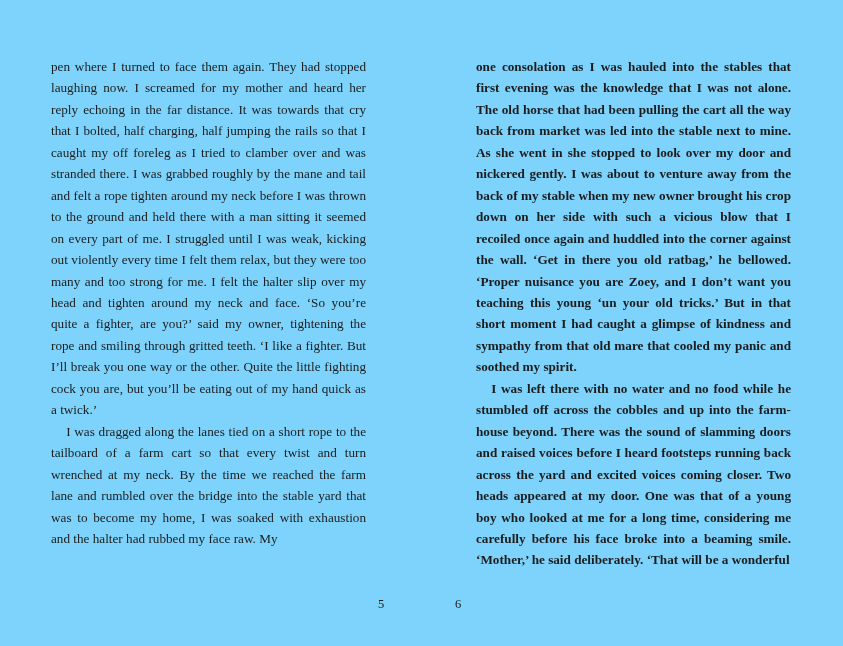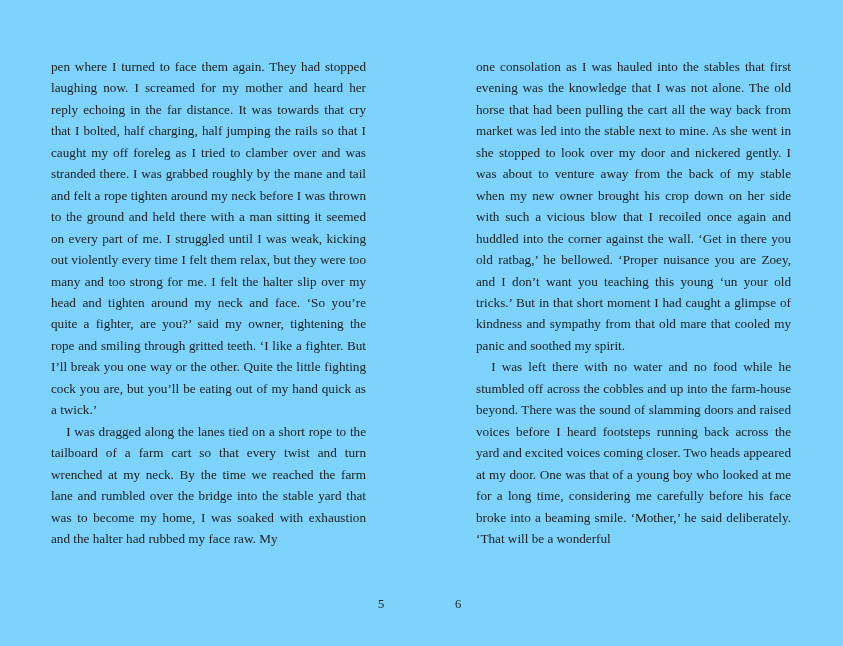--- a/index.html
+++ b/index.html
@@ -20,21 +20,21 @@
     height: 646px;
     background: #7dd3fc;
     box-sizing: border-box;
   }
   .page {
     position: absolute;
     top: 56px;
     width: 315px;
   }
   .page-left  { left: 51px; }
-  .page-right { left: 476px; }
+  .page-right { left: 476px; font-weight: bold; }
 
   .text-block p {
     margin: 0;
     font-size: 13.2px;
     line-height: 1.625;
     text-align: justify;
     text-justify: inter-word;
     color: #1c1c1c;
     hyphens: none;
   }

